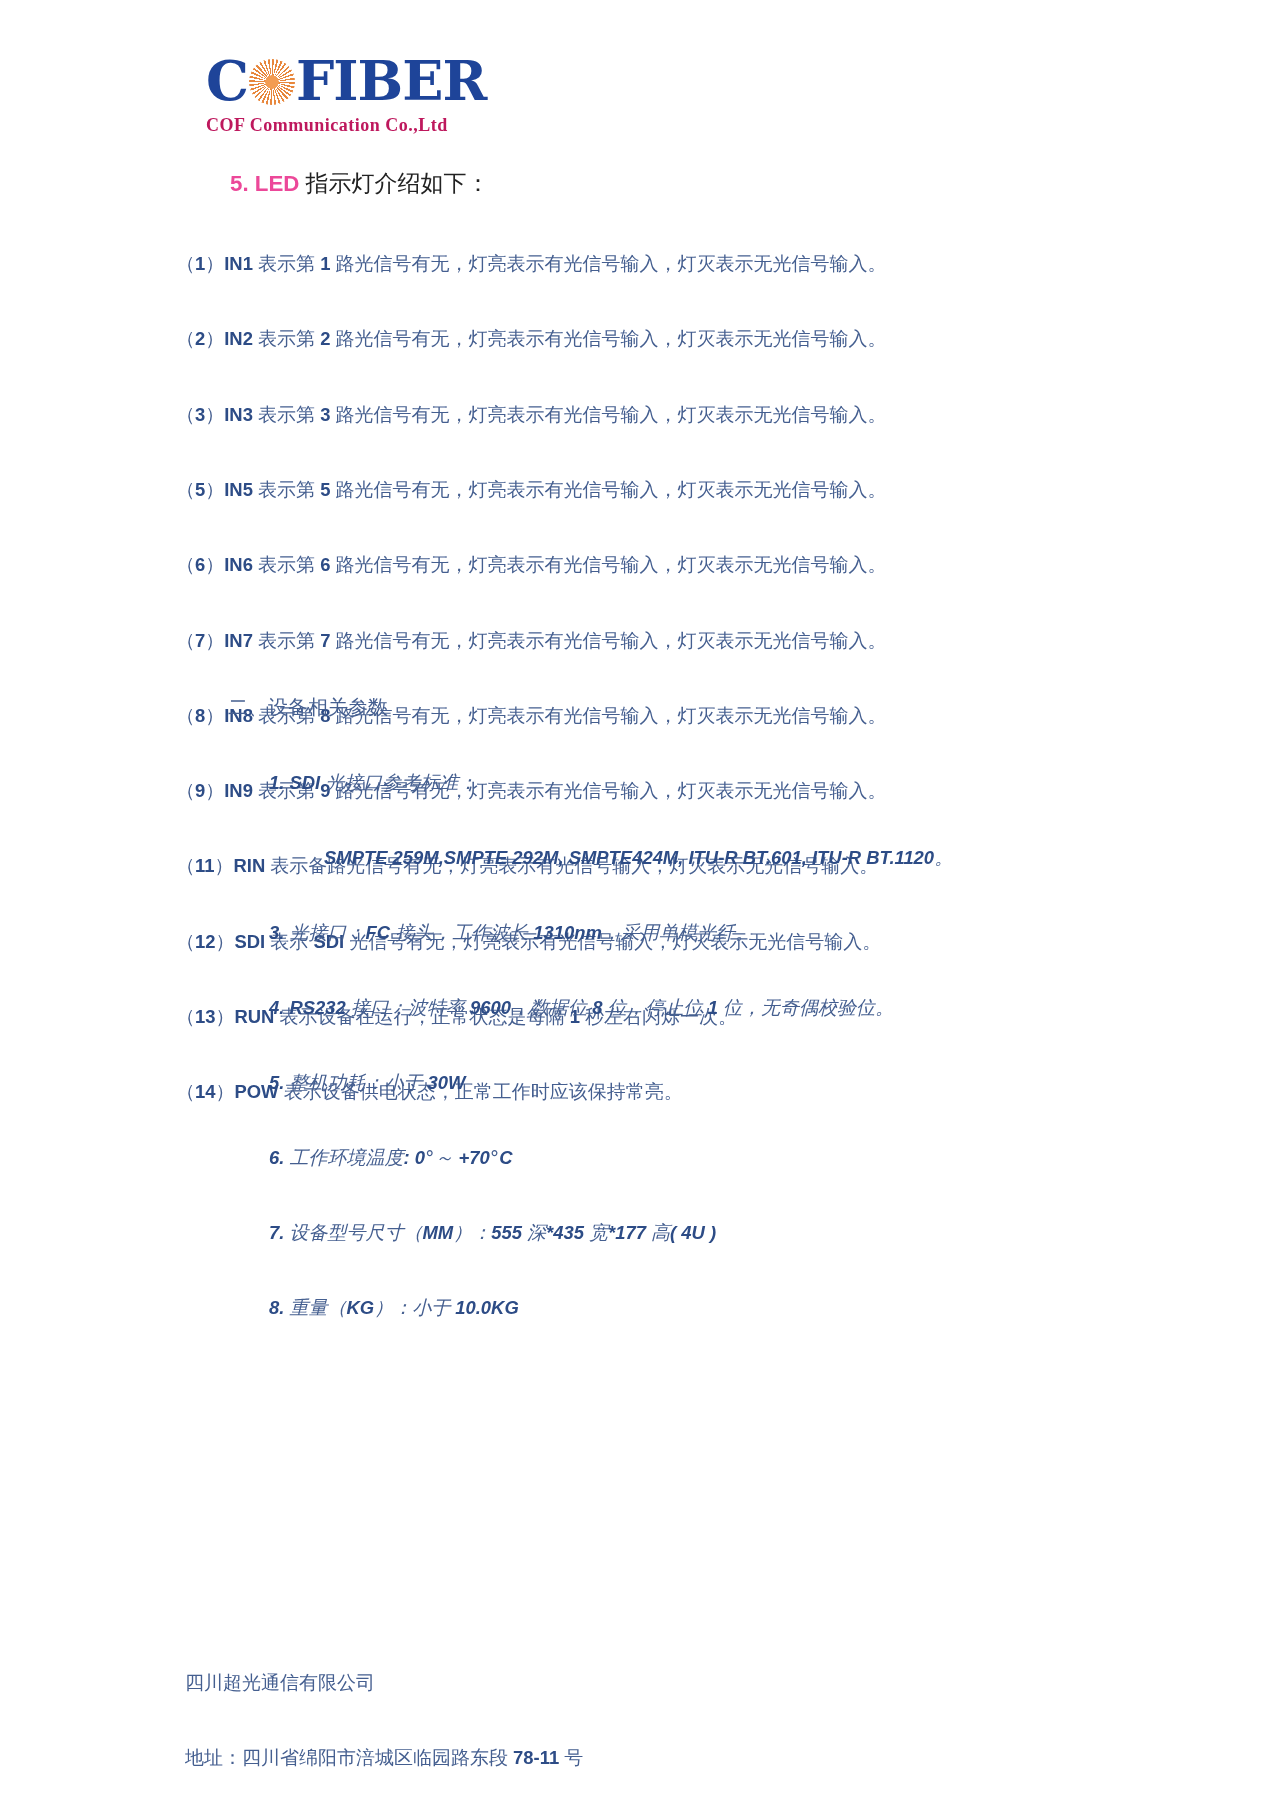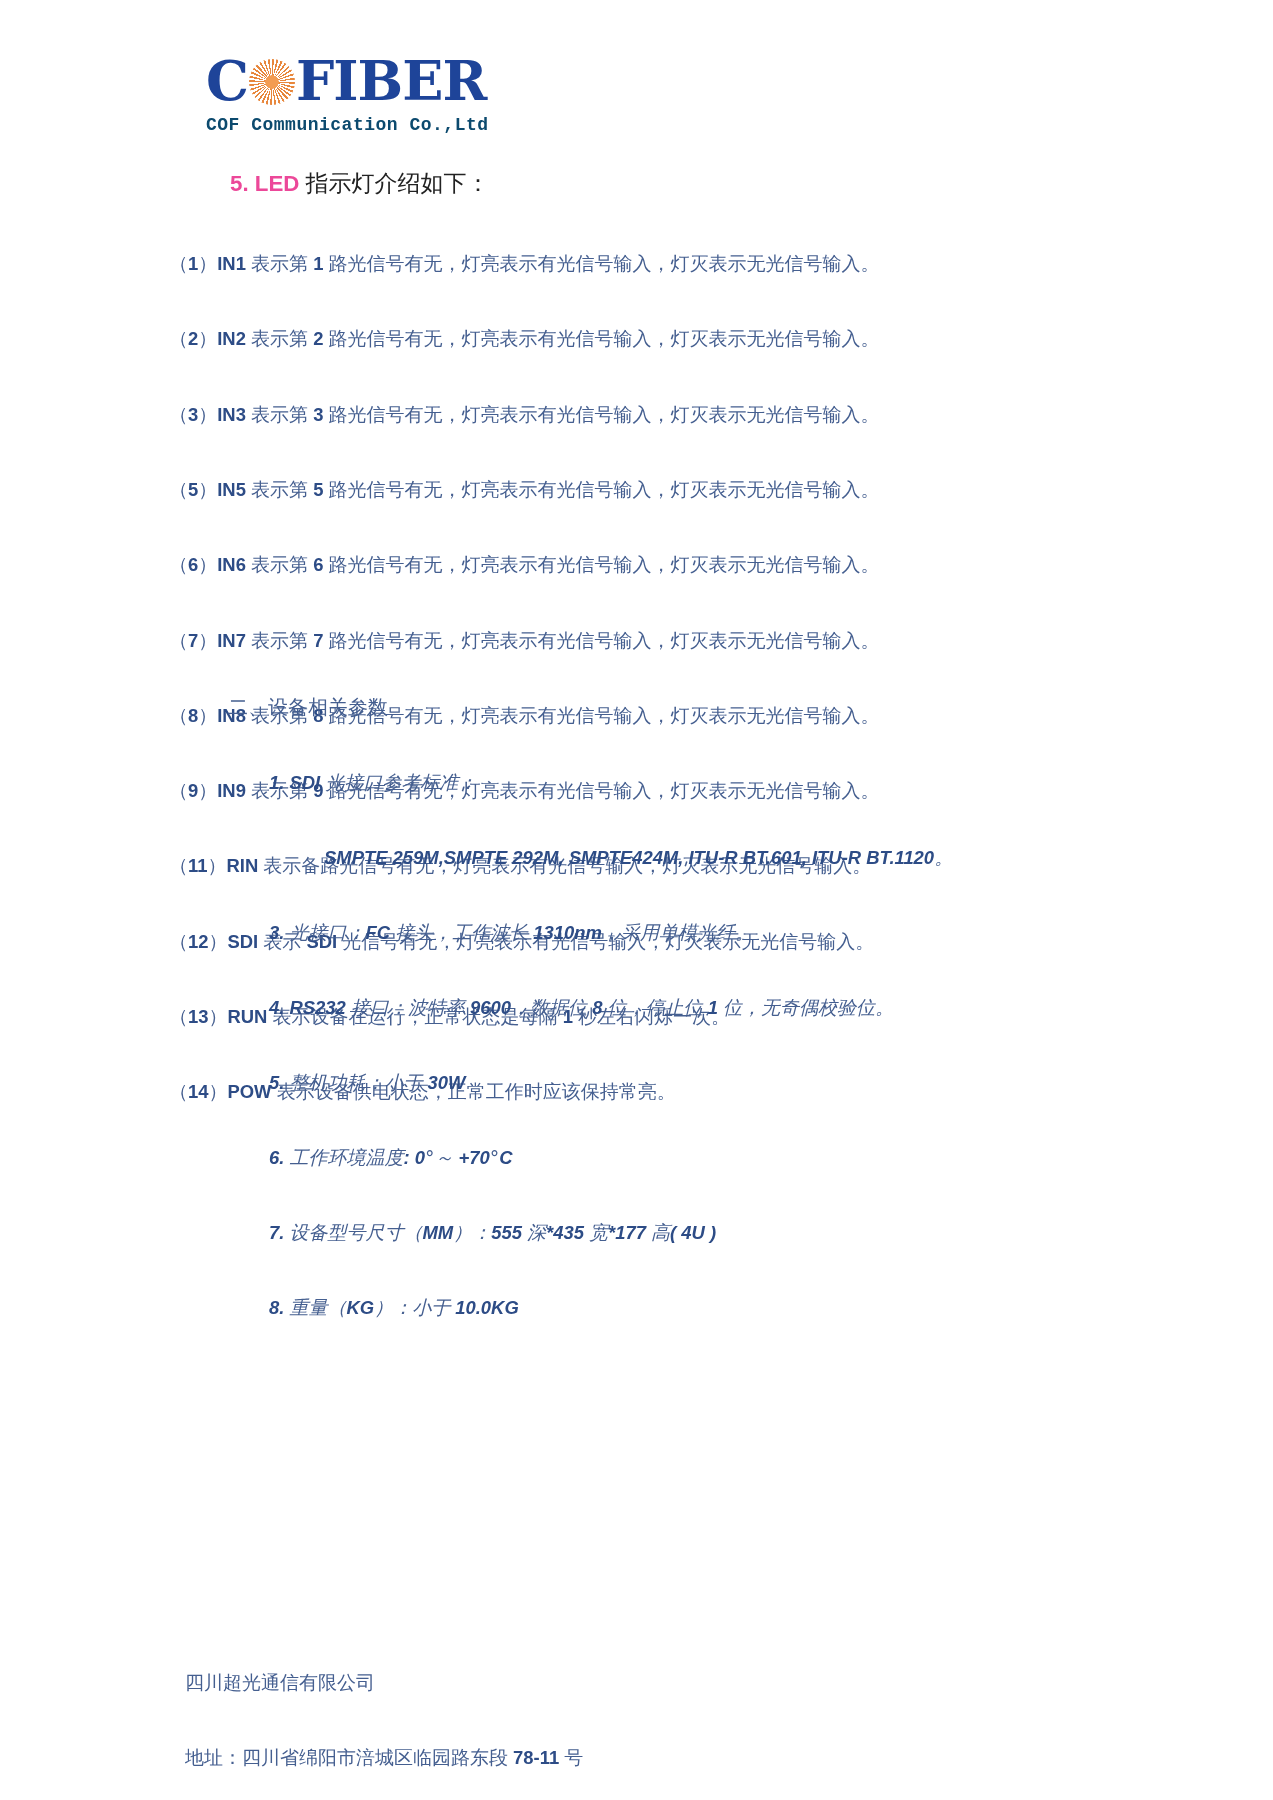--- a/index.html
+++ b/index.html
@@ -22,34 +22,34 @@
   }
   .sunburst {
     width:46px; height:46px; border-radius:50%;
     margin:2px 1px 0 1px; flex:0 0 auto;
     background:
       radial-gradient(circle at 50% 50%, #F39C52 0 20%, rgba(255,255,255,0) 21%),
       repeating-conic-gradient(#E8873C 0deg 5deg, #ffffff 5deg 11.25deg);
   }
   .logo-sub {
     margin-top:7px;
-    font-family:Liberation Mono, monospace;
+    font-family:Liberation Serif, serif;
     font-weight:bold; font-size:18px; letter-spacing:0.5px;
-    color:#0c4a6e; white-space:pre;
+    color:#be185d; white-space:pre;
   }
 
   
   .heading {
     position:absolute; left:230px; top:168px;
     font-size:23px; color:#222222; white-space:pre;
   }
   .heading .latin { color:#ec4899; }
 
   .led-list {
-    position:absolute; left:169px; top:201px;
+    position:absolute; left:176px; top:201px;
     font-size:19px; line-height:25.1px;
     color:#455F90; white-space:pre;
   }
 
   .sec {
     position:absolute; left:228px; top:645px;
     font-size:19px; line-height:25px;
     color:#455F90; white-space:pre;
   }
   .sec-title { font-size:20px; }

